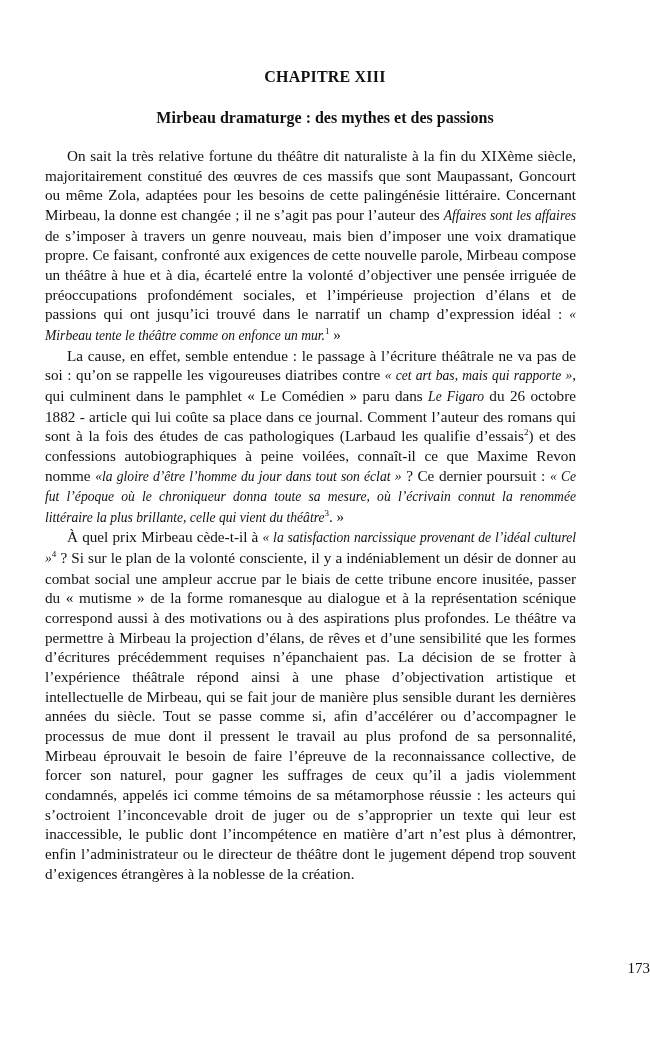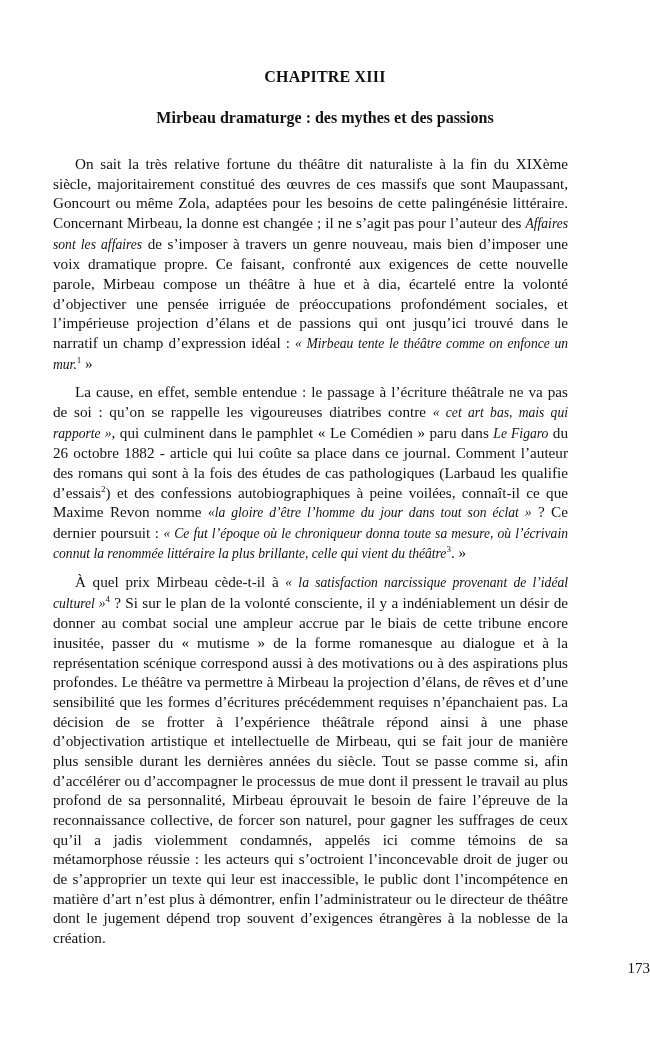--- a/index.html
+++ b/index.html
@@ -5,21 +5,21 @@
   html, body { margin: 0; padding: 0; background: #ffffff; }
   body { width: 650px; height: 1042px; position: relative; overflow: hidden;
          font-family: "Liberation Serif", "DejaVu Serif", serif; color: #111; }
   .page { position: absolute; left: 0; top: 0; width: 650px; height: 1042px; }
   .chapter { position: absolute; top: 68px; left: 0; width: 650px; text-align: center;
              font-weight: bold; font-size: 16px; letter-spacing: 0.2px; }
   .subtitle { position: absolute; top: 109px; left: 0; width: 650px; text-align: center;
               font-weight: bold; font-size: 16px; }
   .body { position: absolute; top: 146px; left: 45px; width: 531px;
           font-size: 15.2px; line-height: 19.65px; text-align: justify; }
-  .body p { margin: 8px; text-indent: 22px; }
+  .body p { margin: 0; text-indent: 22px; }
   .body i { font-style: italic; font-size: 13.6px; }
   sup { font-size: 9px; line-height: 0; vertical-align: super; }
   .pagenum { position: absolute; top: 960px; left: 0; width: 650px; text-align: right; font-size: 15px; }
 </style>
 </head>
 <body>
 
 <div class="page">
   <div class="chapter">CHAPITRE XIII</div>
   <div class="subtitle">Mirbeau dramaturge : des mythes et des passions</div>

